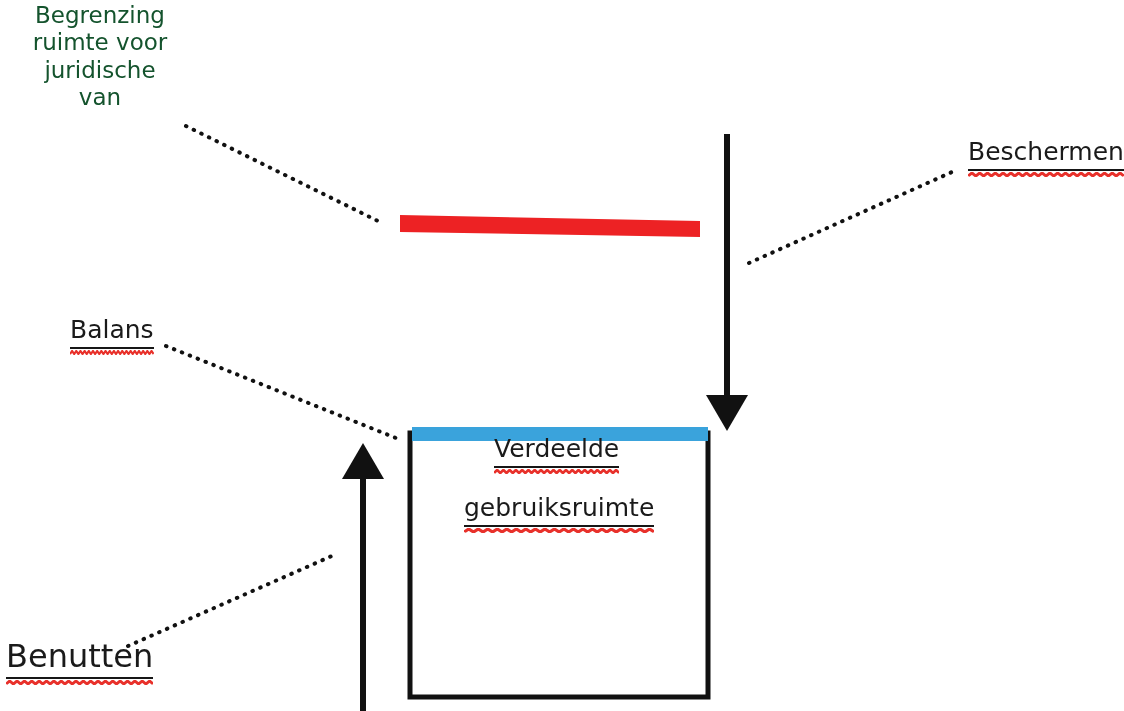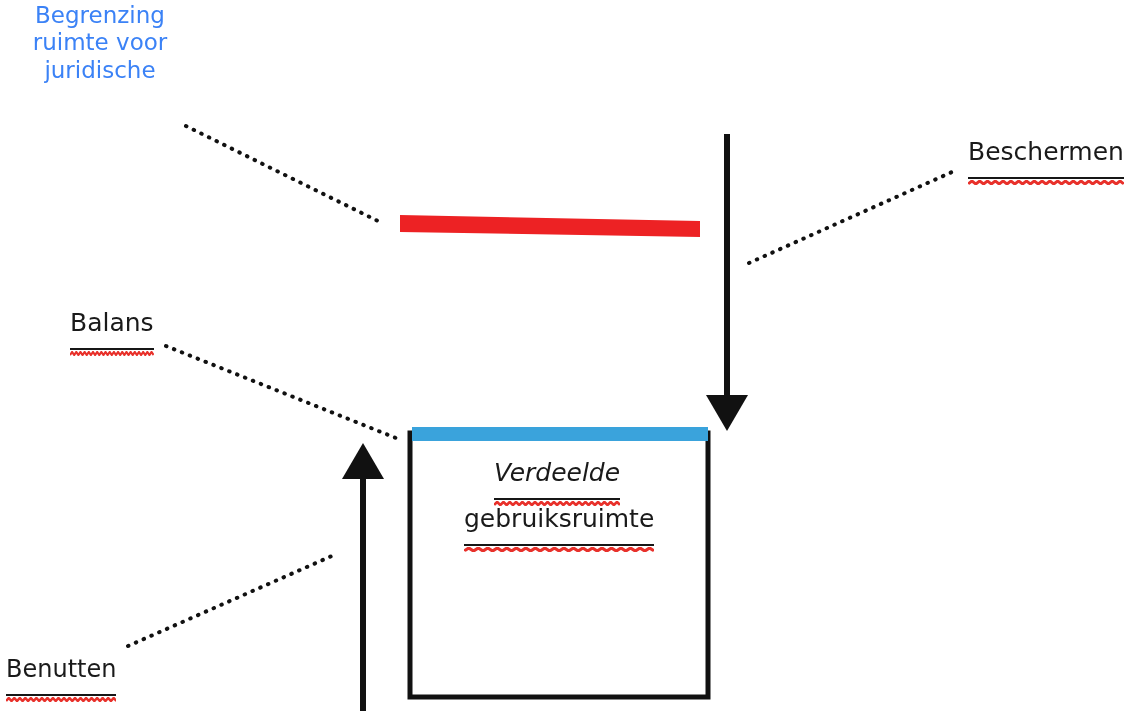--- a/index.html
+++ b/index.html
@@ -26,34 +26,34 @@
   }
   .label {
     position: absolute;
     color: #1a1a1a;
     font-family: "DejaVu Sans", sans-serif;
     white-space: nowrap;
     line-height: 1.0;
   }
   .label-multiline {
     position: absolute;
-    color: #3b82f6;
+    color: #14532d;
     font-family: "DejaVu Sans", sans-serif;
     text-align: center;
     line-height: 1.19;
   }
   
   .ul-wrap {
     position: relative;
     display: inline-block;
   }
   .ul-text {
     display: inline-block;
     border-bottom: 2px solid #161616;
-    padding-bottom: 13px;
+    padding-bottom: 5px;
   }
   .squiggle {
     position: absolute;
     left: 0;
     right: 0;
     bottom: -6px;
     height: 5px;
     display: block;
   }
   .squiggle svg { display: block; width: 100%; height: 5px; }
@@ -87,67 +87,68 @@
 
     <line x1="166" y1="346" x2="396" y2="438" stroke="#111111" stroke-width="4" stroke-linecap="round" stroke-dasharray="0.5 8"></line>
 
     <line x1="128" y1="646" x2="334" y2="555" stroke="#111111" stroke-width="4" stroke-linecap="round" stroke-dasharray="0.5 8"></line>
   </svg>
 
   <div class="label-multiline" style="left:10px; top:2px; width:180px; font-size:23px;">
     <div>Begrenzing</div>
     <div>ruimte voor</div>
     <div>juridische</div>
+    <div>van</div>
   </div>
 
   <div class="label" style="left:968px; top:139px; font-size:25px;">
     <span class="ul-wrap">
       <span class="ul-text">Beschermen</span>
       <span class="squiggle">
         <svg viewBox="0 0 100 5" preserveAspectRatio="none">
           <path d="M0,4 L2.5,1 L5,4 L7.5,1 L10,4 L12.5,1 L15,4 L17.5,1 L20,4 L22.5,1 L25,4 L27.5,1 L30,4 L32.5,1 L35,4 L37.5,1 L40,4 L42.5,1 L45,4 L47.5,1 L50,4 L52.5,1 L55,4 L57.5,1 L60,4 L62.5,1 L65,4 L67.5,1 L70,4 L72.5,1 L75,4 L77.5,1 L80,4 L82.5,1 L85,4 L87.5,1 L90,4 L92.5,1 L95,4 L97.5,1 L100,4" fill="none" stroke="#E8312B" stroke-width="2.4"></path>
         </svg>
       </span>
     </span>
   </div>
 
-  <div class="label" style="left:70px; top:310px; font-size:25px;">
+  <div class="label" style="left:70px; top:317px; font-size:25px;">
     <span class="ul-wrap">
       <span class="ul-text">Balans</span>
       <span class="squiggle">
         <svg viewBox="0 0 100 5" preserveAspectRatio="none">
           <path d="M0,4 L2.5,1 L5,4 L7.5,1 L10,4 L12.5,1 L15,4 L17.5,1 L20,4 L22.5,1 L25,4 L27.5,1 L30,4 L32.5,1 L35,4 L37.5,1 L40,4 L42.5,1 L45,4 L47.5,1 L50,4 L52.5,1 L55,4 L57.5,1 L60,4 L62.5,1 L65,4 L67.5,1 L70,4 L72.5,1 L75,4 L77.5,1 L80,4 L82.5,1 L85,4 L87.5,1 L90,4 L92.5,1 L95,4 L97.5,1 L100,4" fill="none" stroke="#E8312B" stroke-width="2.4"></path>
         </svg>
       </span>
     </span>
   </div>
 
-  <div class="label" style="left:6px; top:657px; font-size:24px;">
+  <div class="label" style="left:6px; top:640px; font-size:32px;">
     <span class="ul-wrap">
       <span class="ul-text">Benutten</span>
       <span class="squiggle">
         <svg viewBox="0 0 100 5" preserveAspectRatio="none">
           <path d="M0,4 L2.5,1 L5,4 L7.5,1 L10,4 L12.5,1 L15,4 L17.5,1 L20,4 L22.5,1 L25,4 L27.5,1 L30,4 L32.5,1 L35,4 L37.5,1 L40,4 L42.5,1 L45,4 L47.5,1 L50,4 L52.5,1 L55,4 L57.5,1 L60,4 L62.5,1 L65,4 L67.5,1 L70,4 L72.5,1 L75,4 L77.5,1 L80,4 L82.5,1 L85,4 L87.5,1 L90,4 L92.5,1 L95,4 L97.5,1 L100,4" fill="none" stroke="#E8312B" stroke-width="2.4"></path>
         </svg>
       </span>
     </span>
   </div>
 
-  <div class="label" style="left:494px; top:460px; font-size:25px;font-style:italic;">
+  <div class="label" style="left:494px; top:436px; font-size:25px;">
     <span class="ul-wrap">
       <span class="ul-text">Verdeelde</span>
       <span class="squiggle">
         <svg viewBox="0 0 100 5" preserveAspectRatio="none">
           <path d="M0,4 L2.5,1 L5,4 L7.5,1 L10,4 L12.5,1 L15,4 L17.5,1 L20,4 L22.5,1 L25,4 L27.5,1 L30,4 L32.5,1 L35,4 L37.5,1 L40,4 L42.5,1 L45,4 L47.5,1 L50,4 L52.5,1 L55,4 L57.5,1 L60,4 L62.5,1 L65,4 L67.5,1 L70,4 L72.5,1 L75,4 L77.5,1 L80,4 L82.5,1 L85,4 L87.5,1 L90,4 L92.5,1 L95,4 L97.5,1 L100,4" fill="none" stroke="#E8312B" stroke-width="2.4"></path>
         </svg>
       </span>
     </span>
   </div>
 
-  <div class="label" style="left:464px; top:506px; font-size:25px;">
+  <div class="label" style="left:464px; top:495px; font-size:25px;">
     <span class="ul-wrap">
       <span class="ul-text">gebruiksruimte</span>
       <span class="squiggle">
         <svg viewBox="0 0 100 5" preserveAspectRatio="none">
           <path d="M0,4 L2.5,1 L5,4 L7.5,1 L10,4 L12.5,1 L15,4 L17.5,1 L20,4 L22.5,1 L25,4 L27.5,1 L30,4 L32.5,1 L35,4 L37.5,1 L40,4 L42.5,1 L45,4 L47.5,1 L50,4 L52.5,1 L55,4 L57.5,1 L60,4 L62.5,1 L65,4 L67.5,1 L70,4 L72.5,1 L75,4 L77.5,1 L80,4 L82.5,1 L85,4 L87.5,1 L90,4 L92.5,1 L95,4 L97.5,1 L100,4" fill="none" stroke="#E8312B" stroke-width="2.4"></path>
         </svg>
       </span>
     </span>
   </div>
 

